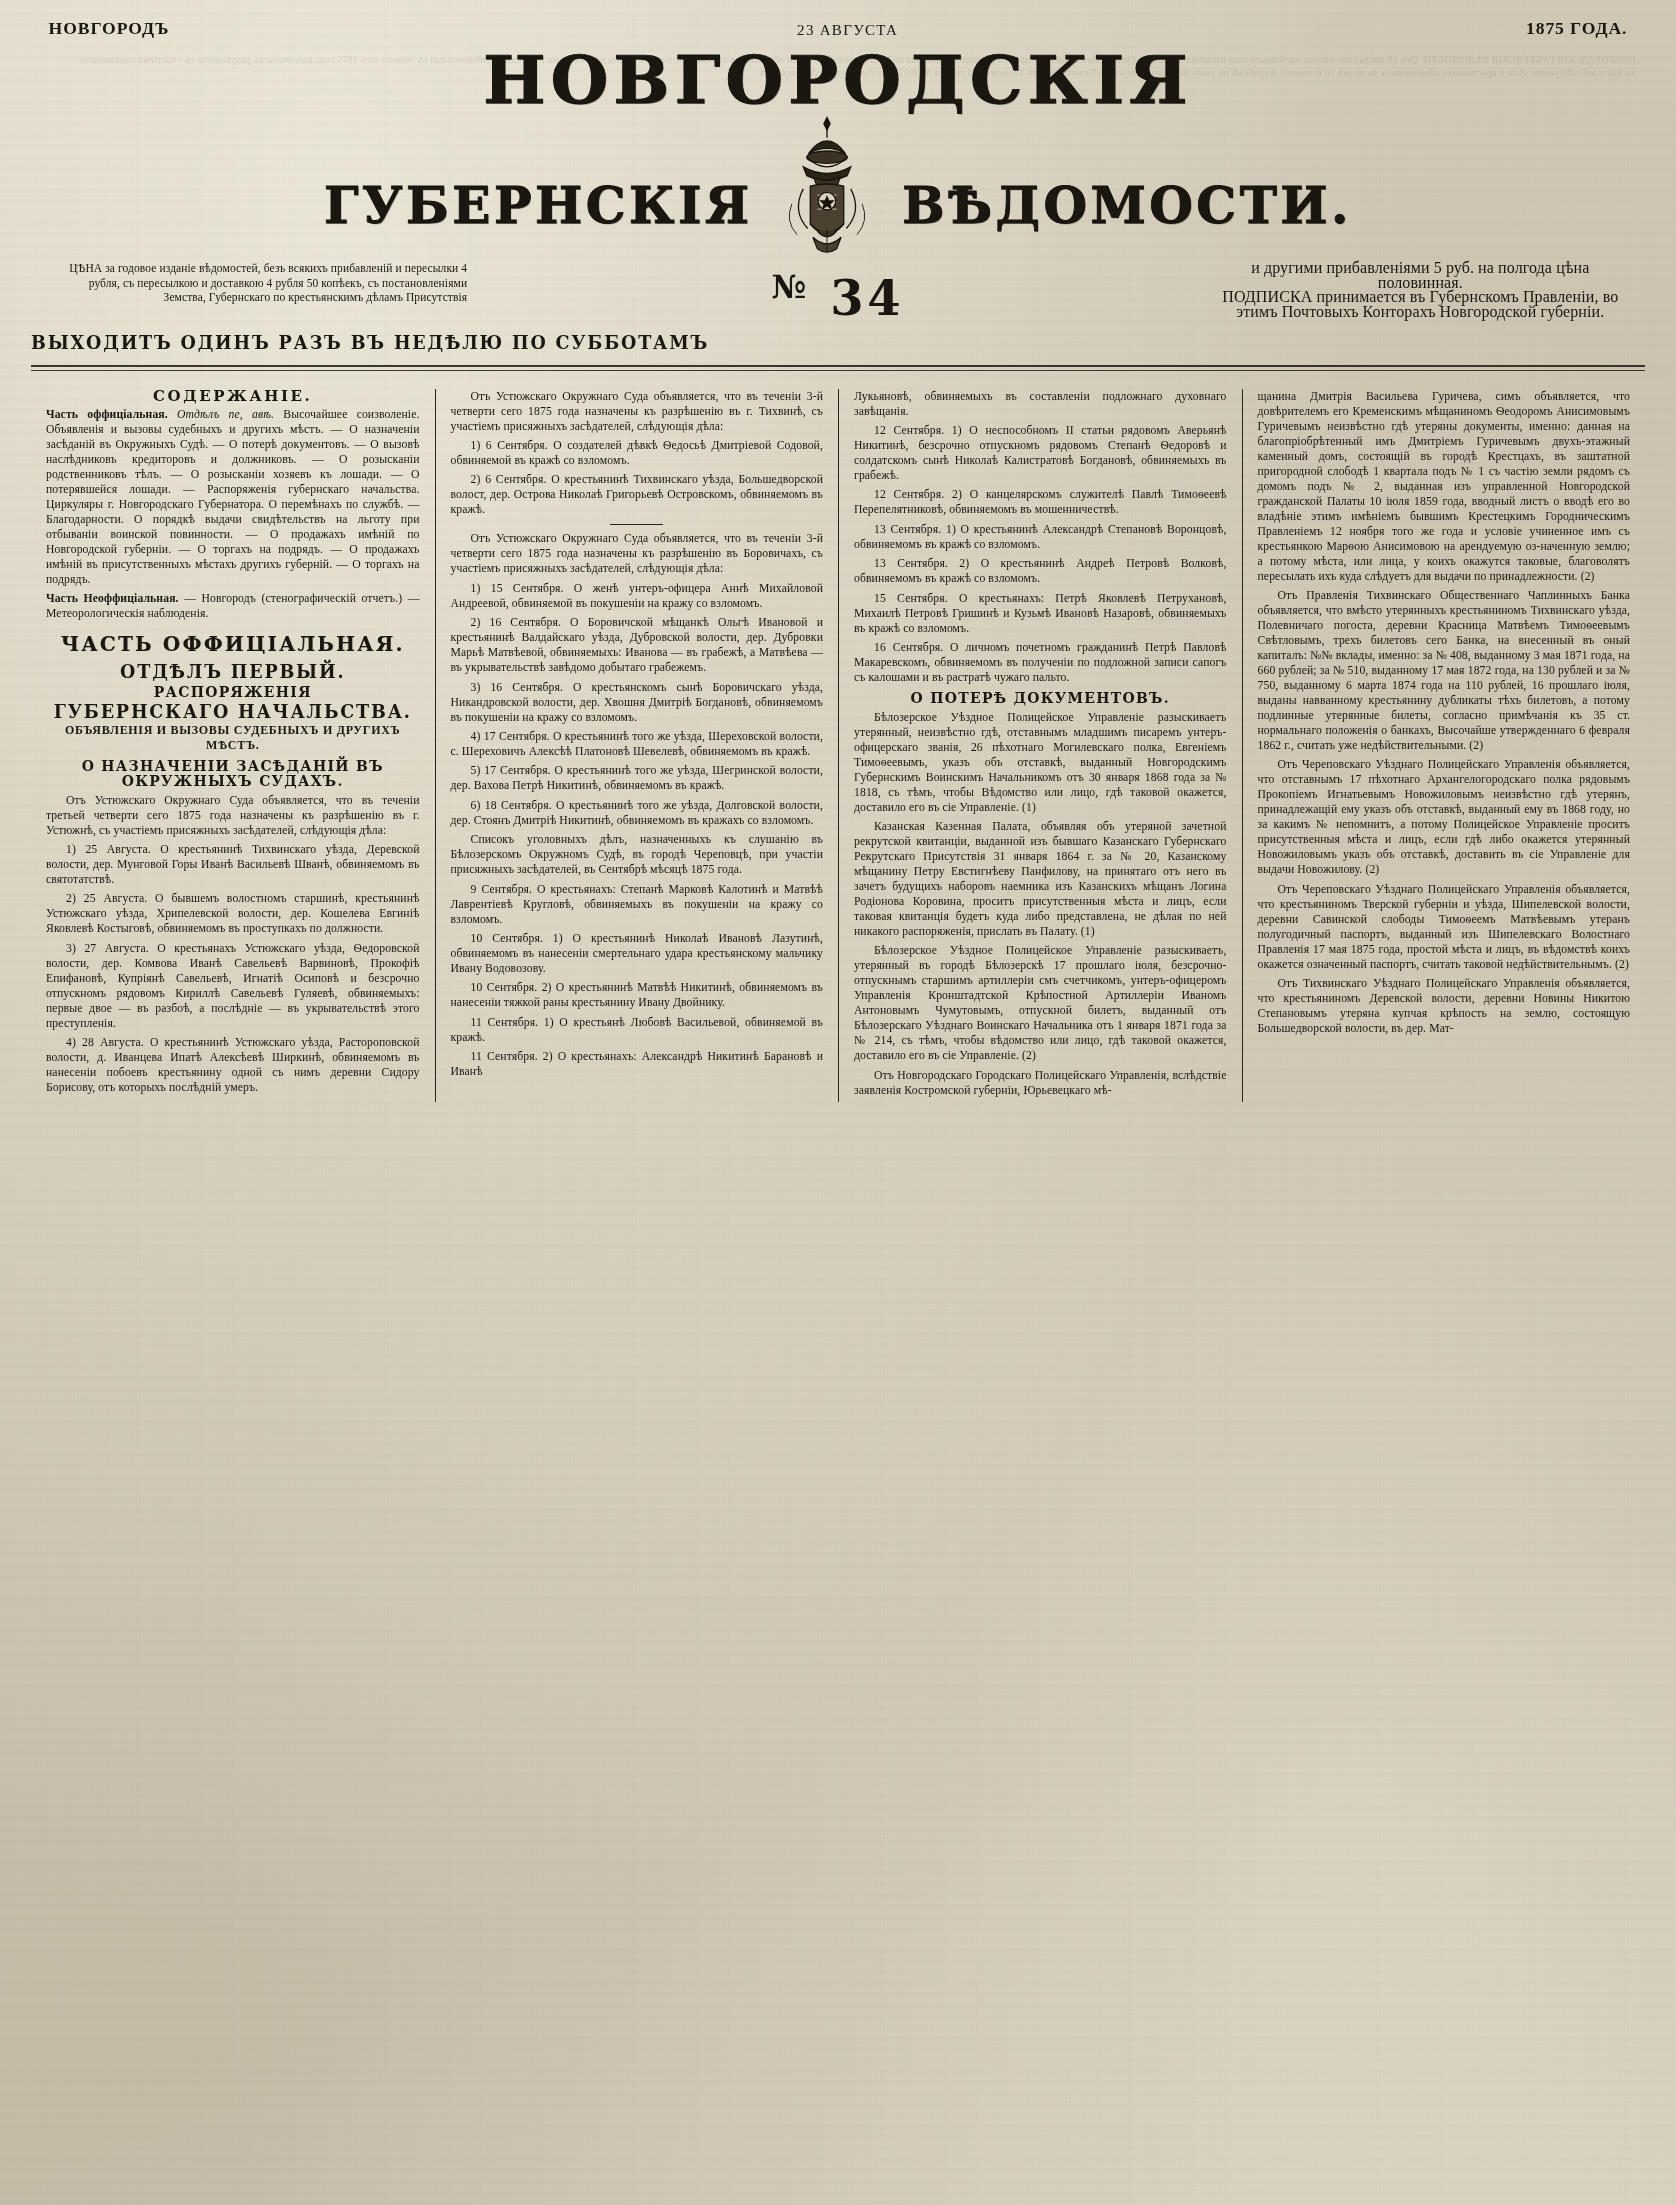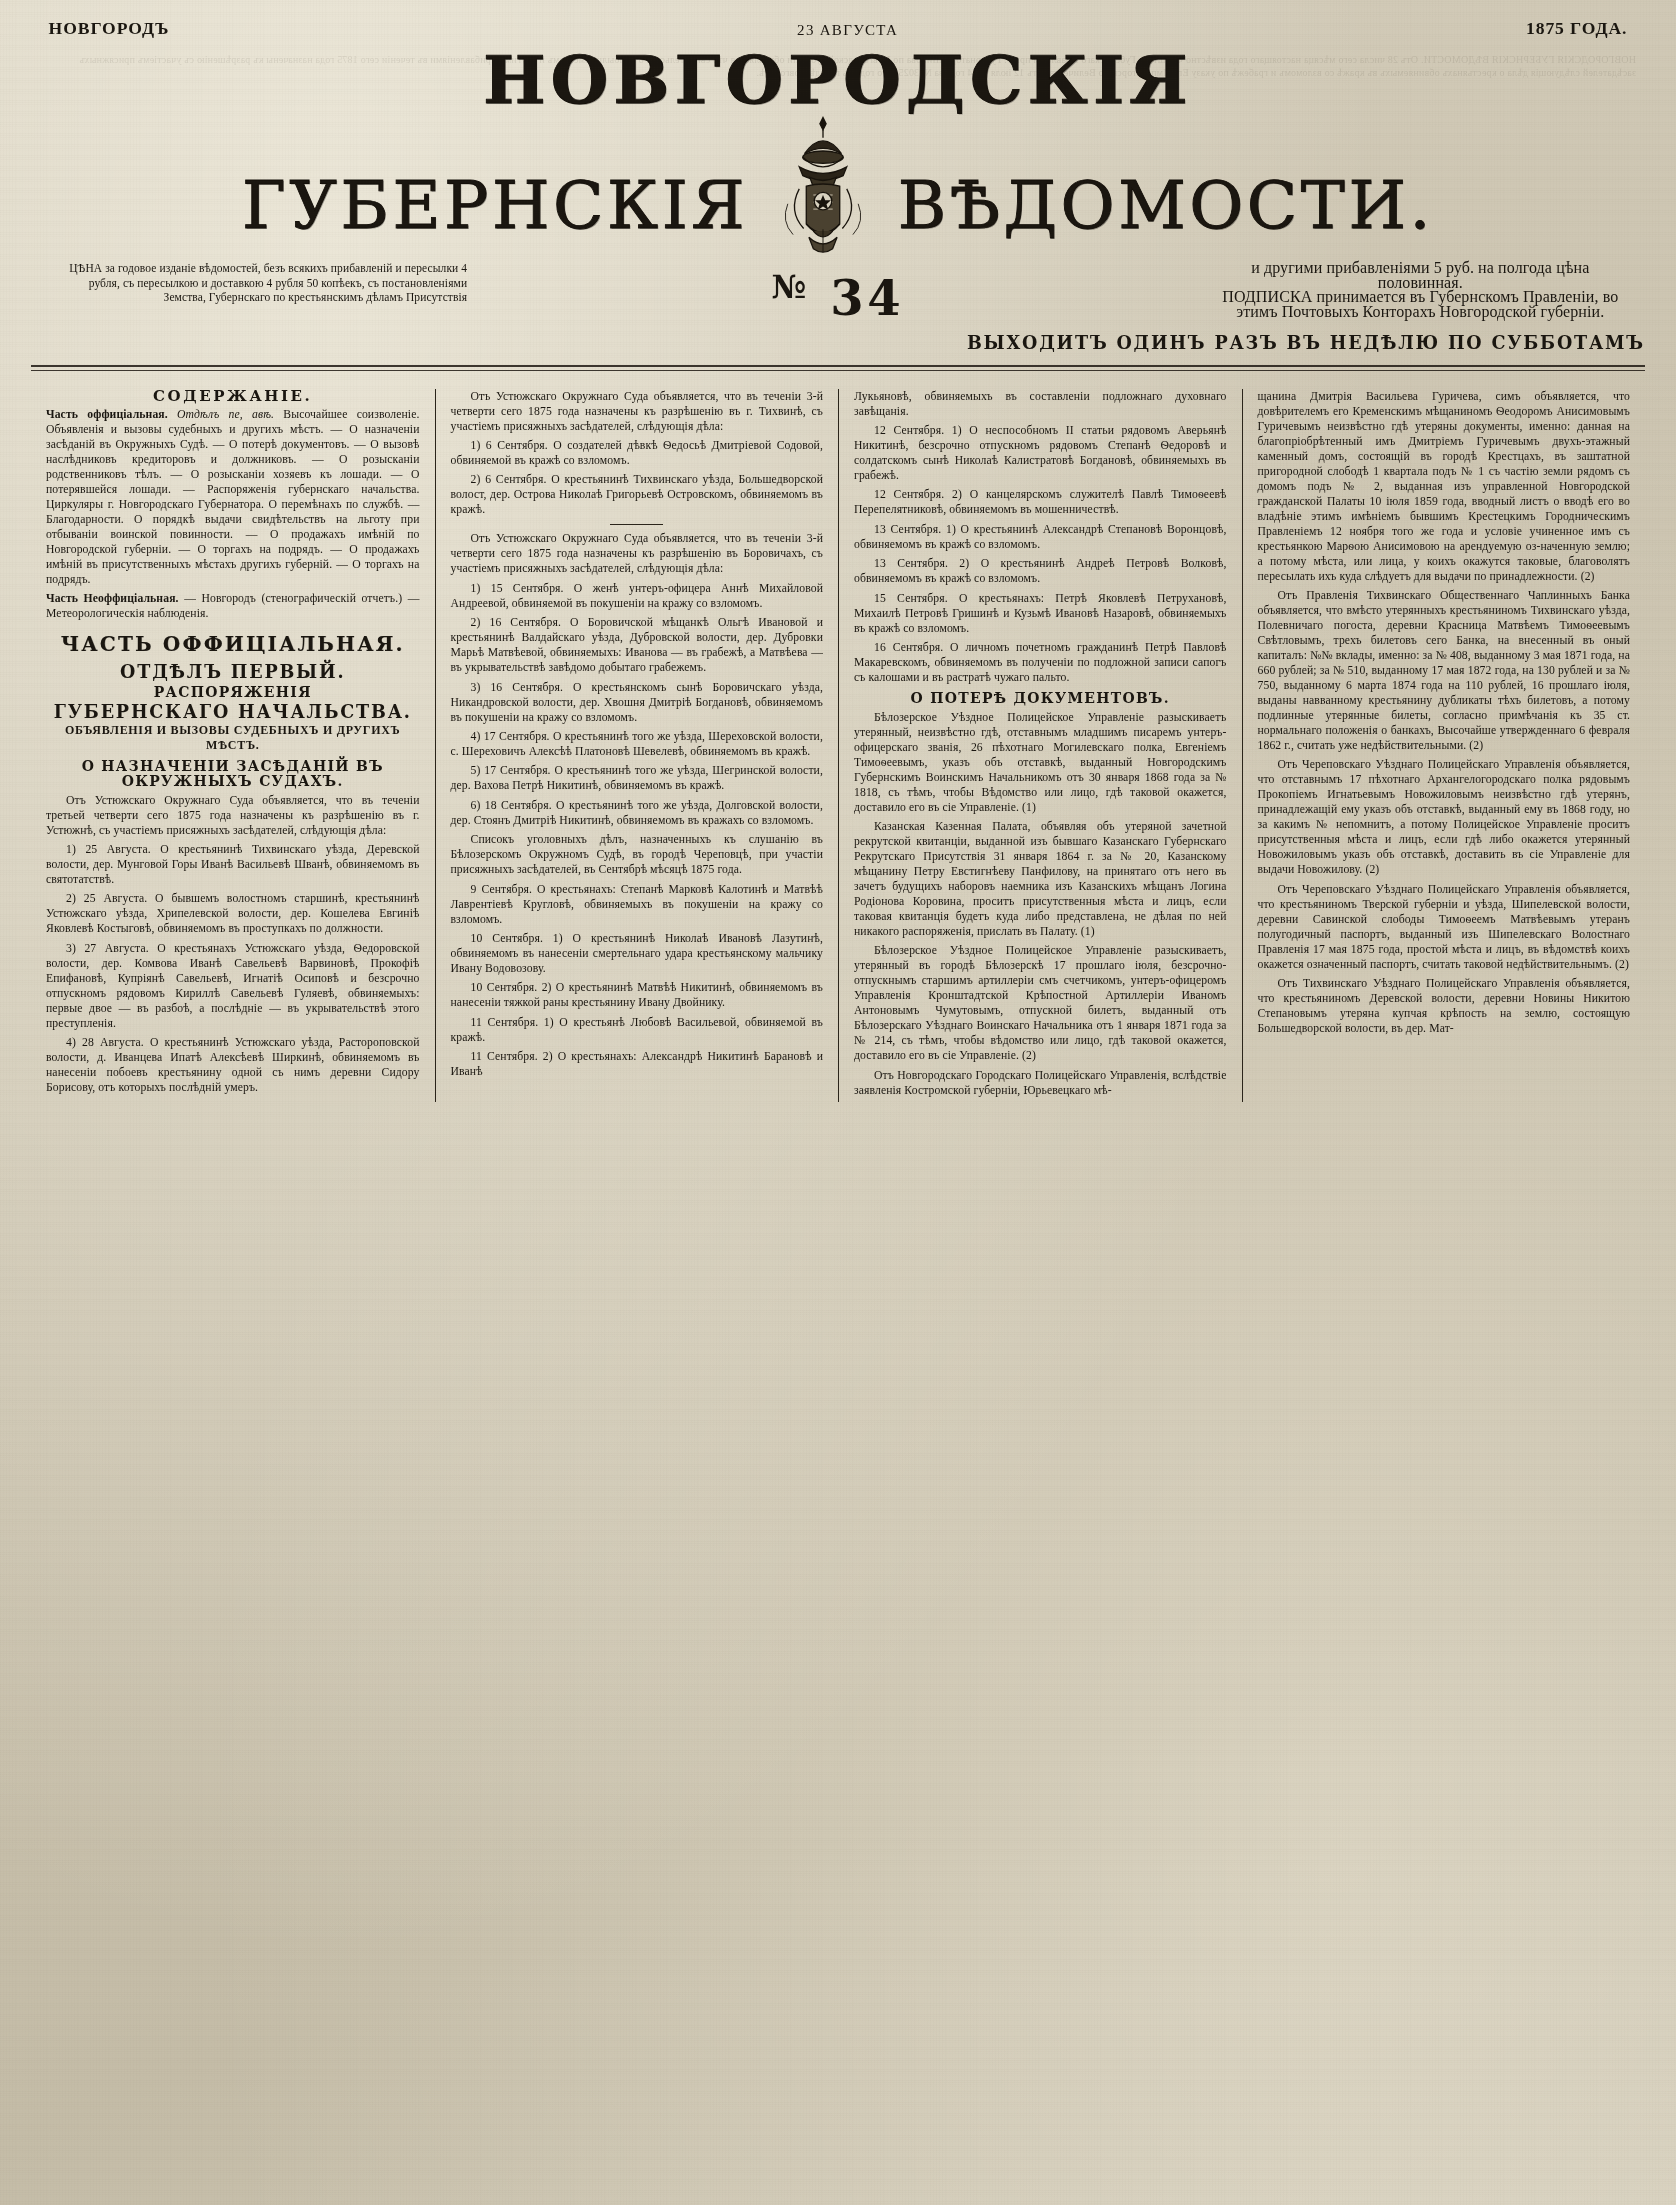--- a/index.html
+++ b/index.html
@@ -79,22 +79,22 @@
   }
   .title-row2 {
     display: flex;
     align-items: center;
     justify-content: center;
     gap: 8.8px;
     margin-top: 2.6px;
   }
   .title-row2 .half {
     font-family: "DejaVu Serif", serif;
-    font-weight: normal;
-    font-size: 66px;
+    font-weight: bold;
+    font-size: 50px;
     letter-spacing: 3.5px;
     line-height: 1.0;
     -webkit-text-stroke: 0.9px #140f09;
     text-shadow: 0.9px 0.9px 0 rgba(0,0,0,0.35);
     margin-top: 40px;
   }
   .crest {
     width: 132px;
     height: 146px;
     position: relative;
@@ -129,21 +129,21 @@
   }
   .issue-no .hash { font-size: 32px; vertical-align: super; }
   .subscribe-block {
     width: 423px;
     font-size: 16px;
     line-height: 14.6px;
     text-align: center;
     letter-spacing: 0.1px;
   }
   .tagline {
-    text-align: right;
+    text-align: left;
     font-size: 17.6px;
     letter-spacing: 1.8px;
     font-weight: bold;
     margin-top: 6.2px;
     font-family: "DejaVu Serif", serif;
   }
   .rule {
     height: 2.2px;
     background: #1d1812;
     margin: 11.5px 31px 0 31px;

